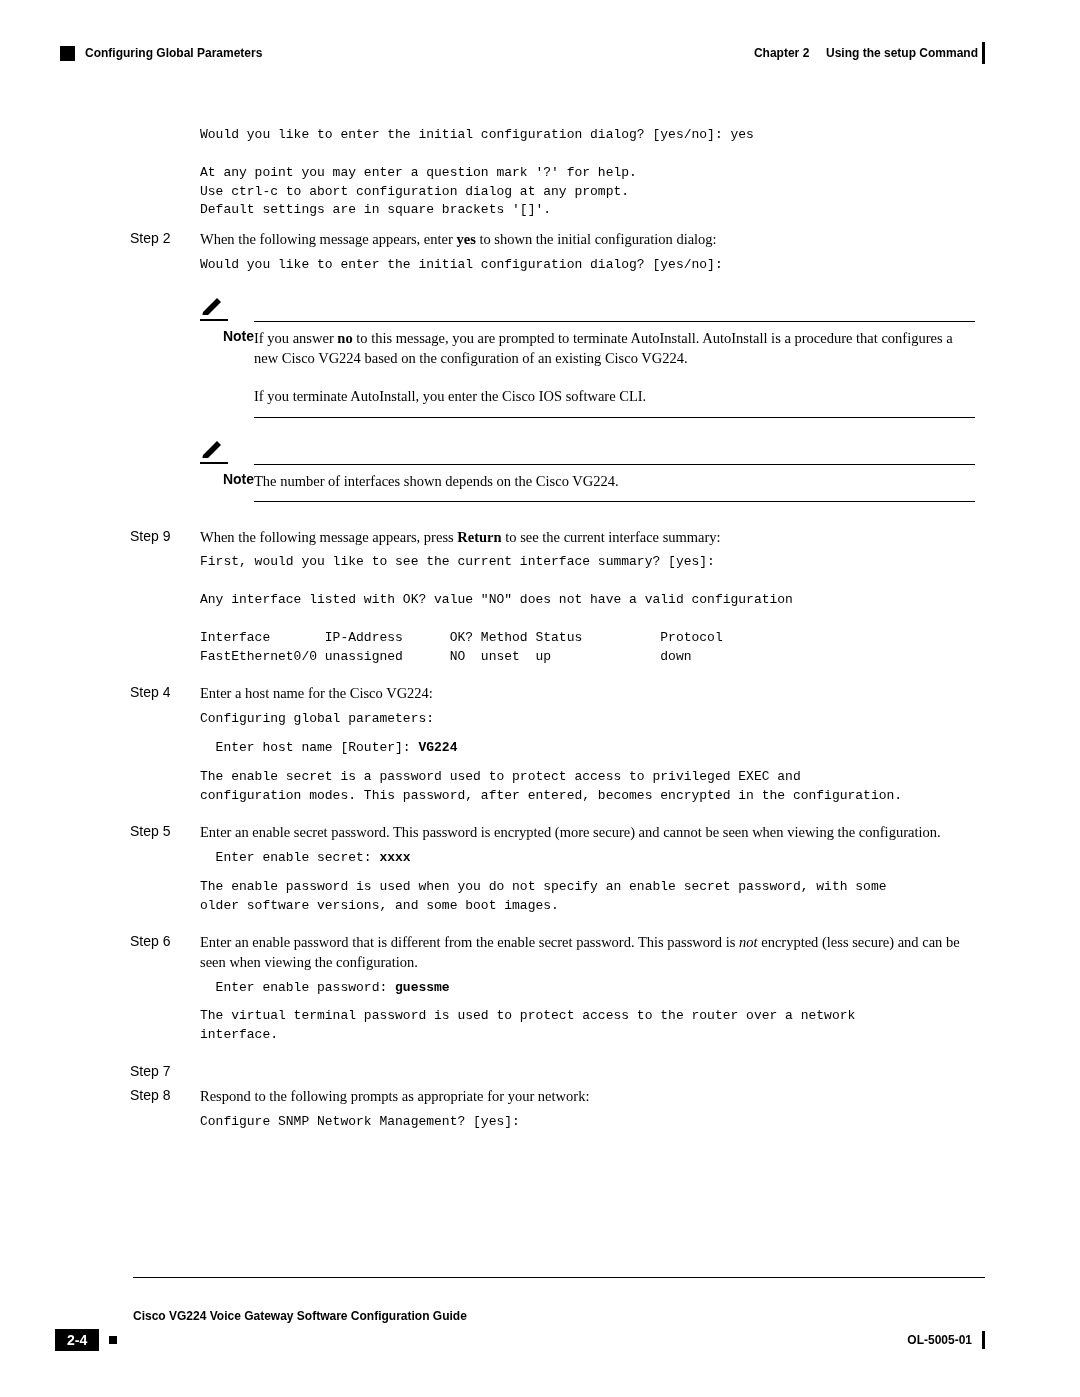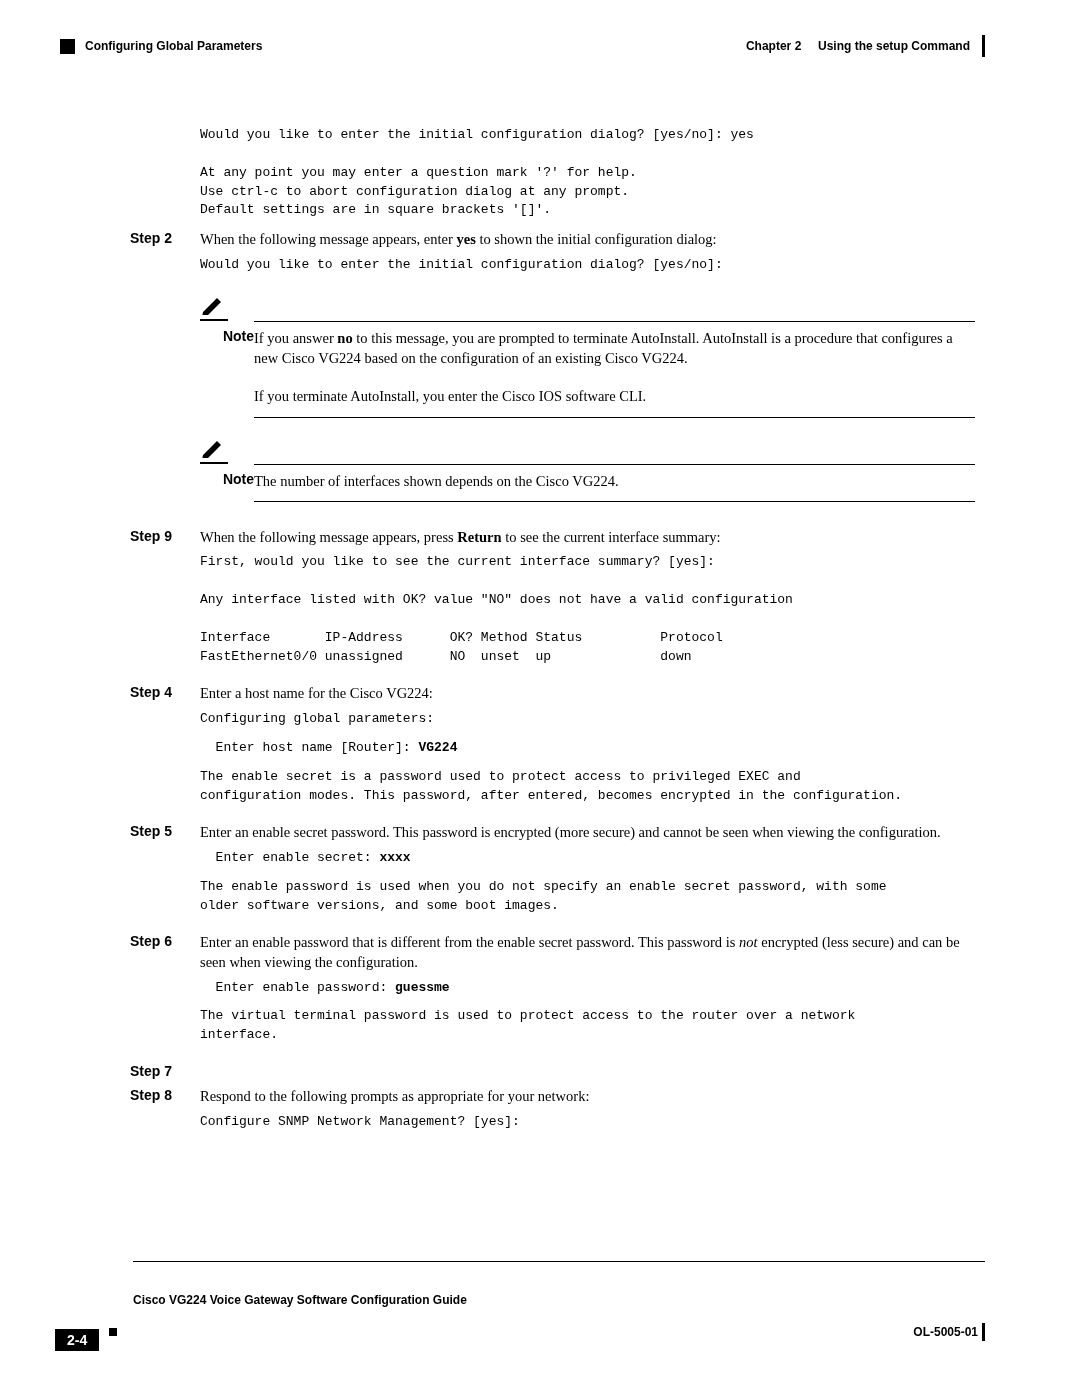--- a/index.html
+++ b/index.html
@@ -10,44 +10,44 @@
       font-size: 14.5px;
       background: #fff;
       color: #000;
       width: 1080px;
       height: 1397px;
       position: relative;
       box-sizing: border-box;
     }
     .page-header {
       position: absolute;
-      top: 35px;
+      top: 42px;
       left: 60px;
       right: 95px;
       display: flex;
       justify-content: space-between;
       align-items: center;
       font-family: Arial, Helvetica, sans-serif;
       font-size: 12px;
       font-weight: bold;
     }
-    .header-right { display: flex; align-items: center; gap: 12px; }
+    .header-right { display: flex; align-items: center; gap: 4px; }
     .header-left-group { display: flex; align-items: center; gap: 10px; }
     .header-square-large { width: 15px; height: 15px; background: #000; }
     .header-tick-right { width: 3px; height: 22px; background: #000; }
     .content {
       position: absolute;
       top: 120px;
       left: 130px;
       right: 105px;
     }
     .step-row { display: flex; align-items: flex-start; margin-top: 8px; }
     .step-label {
       font-family: Arial, Helvetica, sans-serif;
-      font-weight: bold;
+      font-weight: normal;
       font-size: 14px;
       min-width: 70px;
       flex-shrink: 0;
     }
     .step-body { flex: 1; }
     .body-text { line-height: 1.35; }
     .mono {
       font-family: 'Courier New', Courier, monospace;
       font-size: 13px;
       white-space: pre;
@@ -114,29 +114,28 @@
       justify-content: space-between;
       align-items: center;
     }
     .page-num-badge {
       background: #000;
       color: #fff;
       font-family: Arial, Helvetica, sans-serif;
       font-weight: bold;
       font-size: 14px;
       padding: 3px 12px;
-      margin-top: 16px;
     }
     .footer-ol {
       font-family: Arial, Helvetica, sans-serif;
       font-size: 12px;
       font-weight: bold;
       display: flex;
       align-items: center;
-      gap: 4px;
+      gap: 10px;
     }
     .footer-square-small { width: 8px; height: 8px; background: #000; }
     .footer-tick { width: 3px; height: 18px; background: #000; }
   </style>
 </head>
 <body>
 
 <div class="page-header">
   <div class="header-left-group">
     <span class="header-square-large"></span>

